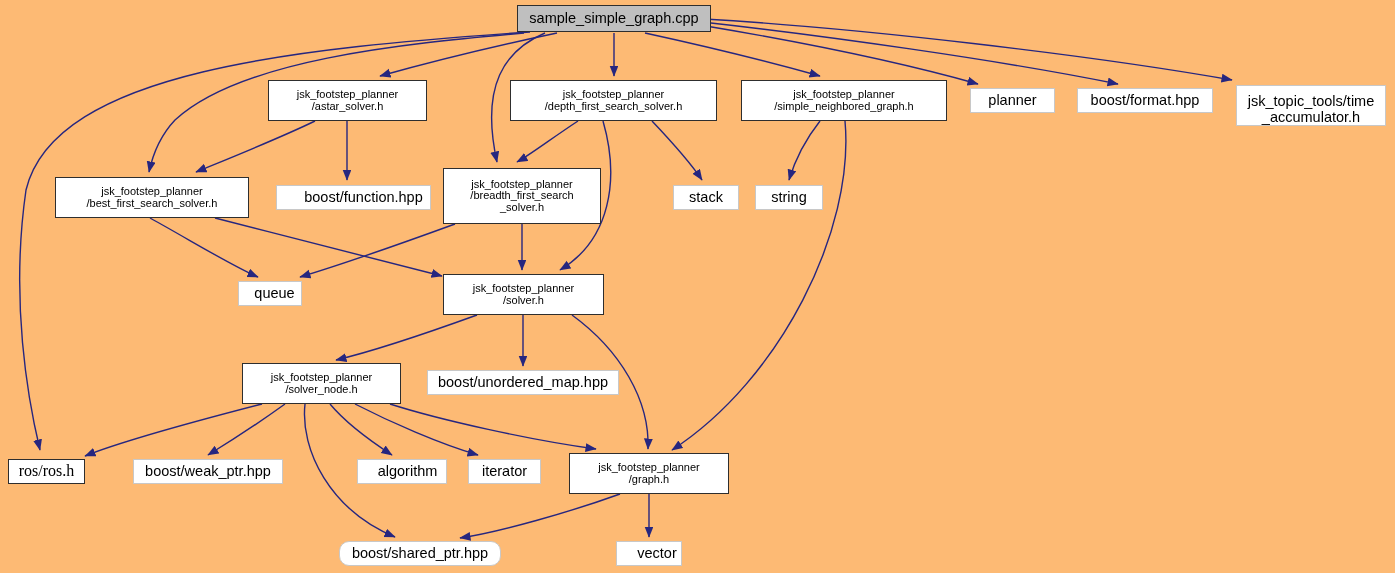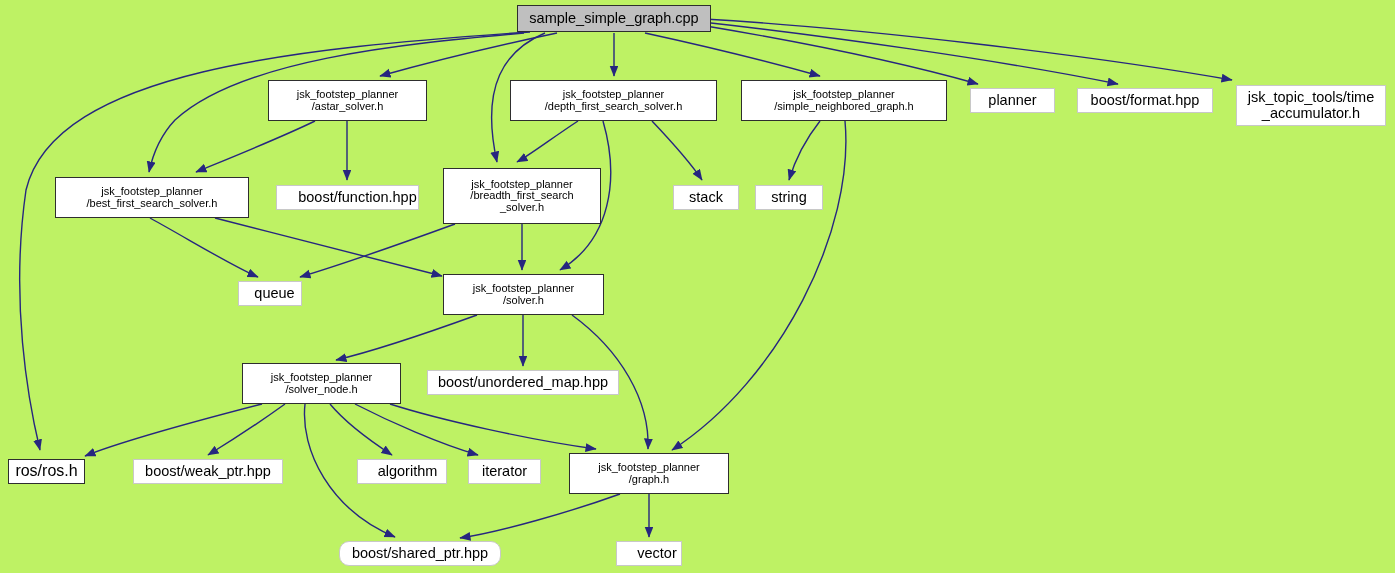--- a/index.html
+++ b/index.html
@@ -8,21 +8,21 @@
     padding: 0;
     background: #ffffff;
   }
   body {
     font-family: "Liberation Sans", sans-serif;
   }
   #graph-canvas {
     position: relative;
     width: 1395px;
     height: 573px;
-    background: #bef264;
+    background: #fdba74;
     overflow: hidden;
   }
   #edge-layer {
     position: absolute;
     left: 0;
     top: 0;
     width: 1395px;
     height: 573px;
     pointer-events: none;
   }
@@ -55,20 +55,21 @@
   }
   
   .node.root {
     border: 1.6px solid #2e2e2e;
     background: #bfbfbf;
     font-size: 14.5px;
   }
   
   .node.emph {
     border: 1.6px solid #2e2e2e;
+    font-family: Liberation Serif, serif;
   }
 </style>
 </head>
 <body>
 
 <div id="graph-canvas">
   <svg id="edge-layer" viewBox="0 0 1395 573" xmlns="http://www.w3.org/2000/svg">
     <defs>
       <marker id="arrowhead" markerWidth="9" markerHeight="9" refX="7.5" refY="3.2" orient="auto" markerUnits="strokeWidth">
         <path d="M 0 0 L 8 3.2 L 0 6.4 z" fill="#26267f"></path>
@@ -111,25 +112,25 @@
   <div id="nodes-group">
       <div class="node root" style="left: 517px; top: 5px; width: 194px; height: 27px;"><span class="node-label">sample_simple_graph.cpp</span></div>
       <div class="node local" style="left: 268px; top: 80px; width: 159px; height: 41px;"><span class="node-label">jsk_footstep_planner
 /astar_solver.h</span></div>
       <div class="node local" style="left: 510px; top: 80px; width: 207px; height: 41px;"><span class="node-label">jsk_footstep_planner
 /depth_first_search_solver.h</span></div>
       <div class="node local" style="left: 741px; top: 80px; width: 206px; height: 41px;"><span class="node-label">jsk_footstep_planner
 /simple_neighbored_graph.h</span></div>
       <div class="node system" style="left: 970px; top: 88px; width: 85px; height: 25px;"><span class="node-label">planner</span></div>
       <div class="node system" style="left: 1077px; top: 88px; width: 136px; height: 25px;"><span class="node-label">boost/format.hpp</span></div>
-      <div class="node system" style="left: 1236px; top: 85px; width: 150px; height: 41px;"><span class="node-label">jsk_topic_tools/time
+      <div class="node system" style="left: 1236px; top: 85px; width: 150px; height: 41px; align-items: flex-end;"><span class="node-label">jsk_topic_tools/time
 _accumulator.h</span></div>
       <div class="node local" style="left: 55px; top: 177px; width: 194px; height: 41px;"><span class="node-label">jsk_footstep_planner
 /best_first_search_solver.h</span></div>
-      <div class="node system" style="left: 276px; top: 185px; width: 143px; height: 25px; padding-left: 20px;"><span class="node-label">boost/function.hpp</span></div>
+      <div class="node system" style="left: 276px; top: 185px; width: 155px; height: 25px; padding-left: 20px;"><span class="node-label">boost/function.hpp</span></div>
       <div class="node local" style="left: 443px; top: 168px; width: 158px; height: 56px;"><span class="node-label">jsk_footstep_planner
 /breadth_first_search
 _solver.h</span></div>
       <div class="node system" style="left: 673px; top: 185px; width: 66px; height: 25px;"><span class="node-label">stack</span></div>
       <div class="node system" style="left: 755px; top: 185px; width: 68px; height: 25px;"><span class="node-label">string</span></div>
       <div class="node system" style="left: 238px; top: 281px; width: 64px; height: 25px; padding-left: 9px;"><span class="node-label">queue</span></div>
       <div class="node local" style="left: 443px; top: 274px; width: 161px; height: 41px;"><span class="node-label">jsk_footstep_planner
 /solver.h</span></div>
       <div class="node local" style="left: 242px; top: 363px; width: 159px; height: 41px;"><span class="node-label">jsk_footstep_planner
 /solver_node.h</span></div>

